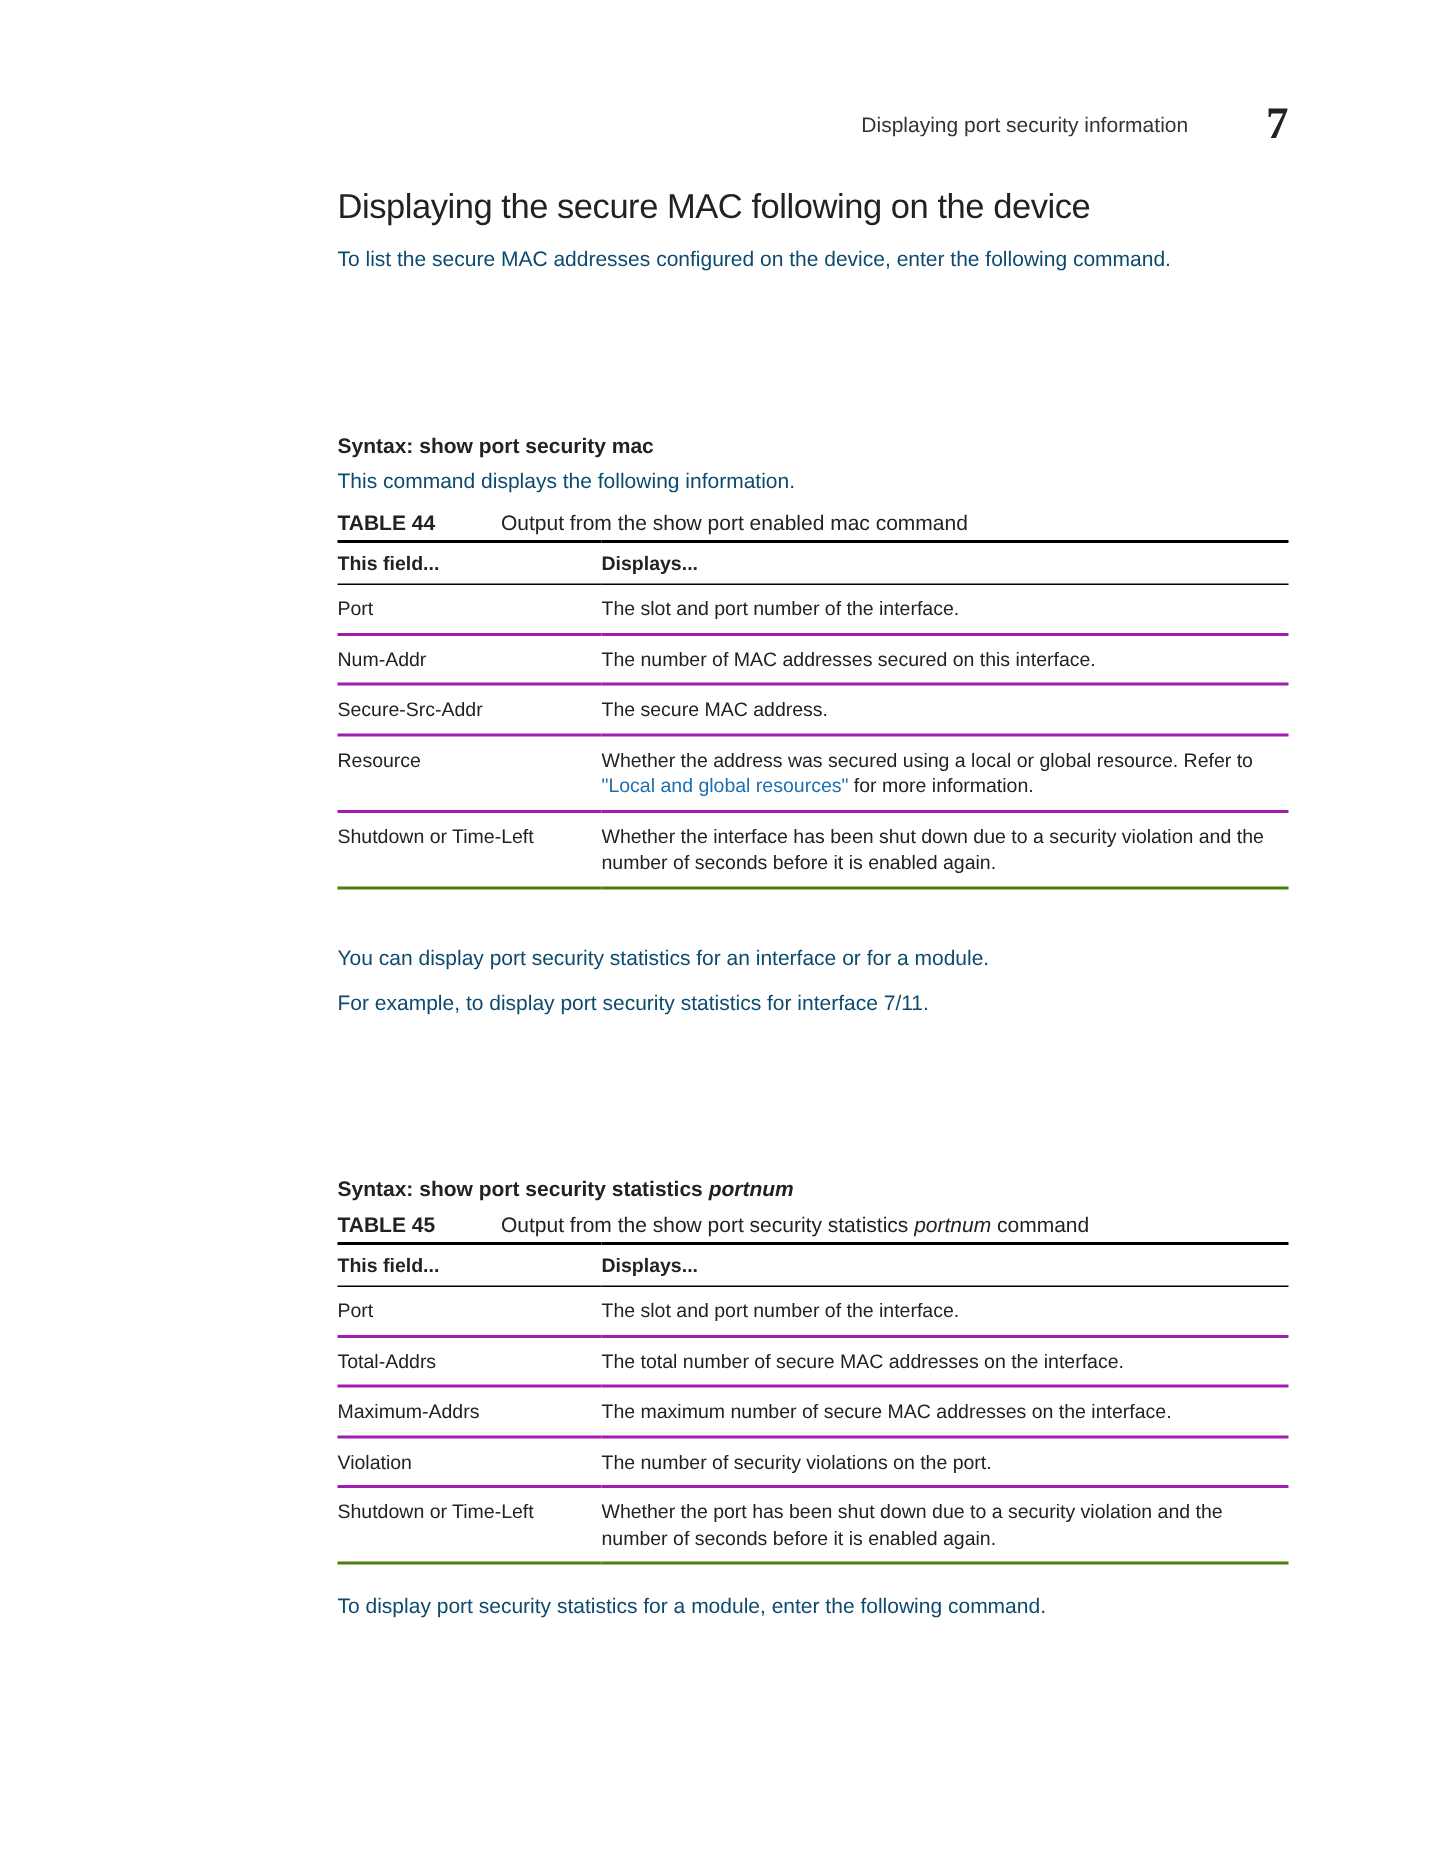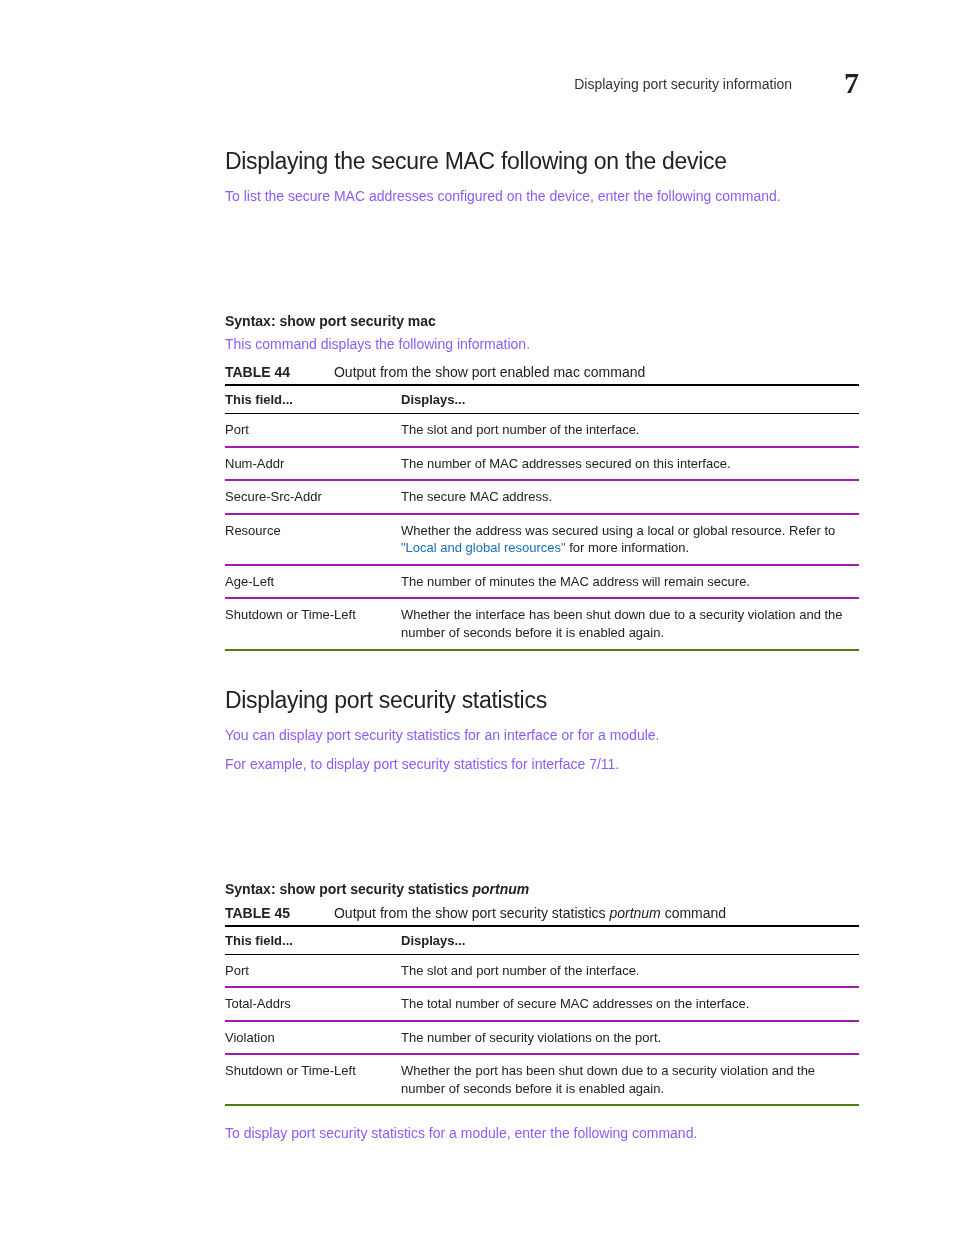--- a/index.html
+++ b/index.html
@@ -7,21 +7,21 @@
     padding: 0;
     background: #fff;
     font-family: Arial, Helvetica, sans-serif;
     color: #222;
   }
   .page {
     width: 954px;
     height: 1235px;
     position: relative;
     box-sizing: border-box;
-    padding: 68px 95px 60px 225px;
+    padding: 44px 95px 60px 225px;
   }
   .running-head {
     position: absolute;
     top: 62px;
     right: 95px;
     left: 225px;
     text-align: right;
     font-size: 14px;
     color: #333;
   }
@@ -45,21 +45,21 @@
     font-size: 23px;
     font-stretch: condensed;
     letter-spacing: -0.3px;
     margin: 0 0 12px 0;
     color: #222;
   }
   p {
     font-size: 14px;
     line-height: 1.4;
     margin: 0 0 10px 0;
-    color: #8b5cf6;
+    color: #0c4a6e;
   }
   .syntax {
     font-size: 14px;
     margin: 6px 0 6px 0;
   }
   .syntax .label { font-weight: 700; }
   .syntax .cmd { font-weight: 700; }
   .syntax .arg { font-style: italic; font-weight: 700; }
   .table-caption {
     font-size: 14px;
@@ -156,32 +156,27 @@
           <td>Secure-Src-Addr</td>
           <td>The secure MAC address.</td>
         </tr>
         <tr>
           <td>Resource</td>
           <td>
             <span>Whether the address was secured using a local or global resource. Refer to </span><a href="#" class="xref">"Local and global resources"</a><span> for more information.</span>
           </td>
         </tr>
         <tr>
-          <td>Age-Left</td>
-          <td>The number of minutes the MAC address will remain secure.</td>
-        </tr>
-        <tr>
           <td>Shutdown or Time-Left</td>
           <td>Whether the interface has been shut down due to a security violation and the number of seconds before it is enabled again.</td>
         </tr>
       </tbody>
     </table>
 
     <div class="sect2">
-      <h1>Displaying port security statistics</h1>
       <p>You can display port security statistics for an interface or for a module.</p>
       <p>For example, to display port security statistics for interface 7/11.</p>
 
       <div class="gap-lg"></div>
 
       <div class="syntax">
         <span class="label">Syntax:</span>
         <span> </span>
         <span class="cmd">show port security statistics</span>
         <span> </span>
@@ -205,20 +200,24 @@
         <tbody>
           <tr>
             <td>Port</td>
             <td>The slot and port number of the interface.</td>
           </tr>
           <tr>
             <td>Total-Addrs</td>
             <td>The total number of secure MAC addresses on the interface.</td>
           </tr>
           <tr>
+            <td>Maximum-Addrs</td>
+            <td>The maximum number of secure MAC addresses on the interface.</td>
+          </tr>
+          <tr>
             <td>Violation</td>
             <td>The number of security violations on the port.</td>
           </tr>
           <tr>
             <td>Shutdown or Time-Left</td>
             <td>Whether the port has been shut down due to a security violation and the number of seconds before it is enabled again.</td>
           </tr>
         </tbody>
       </table>
 

